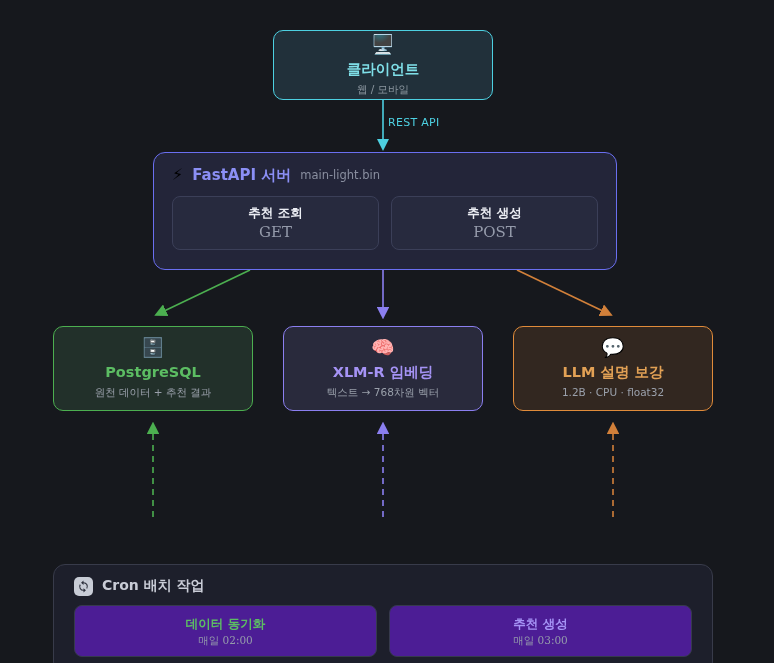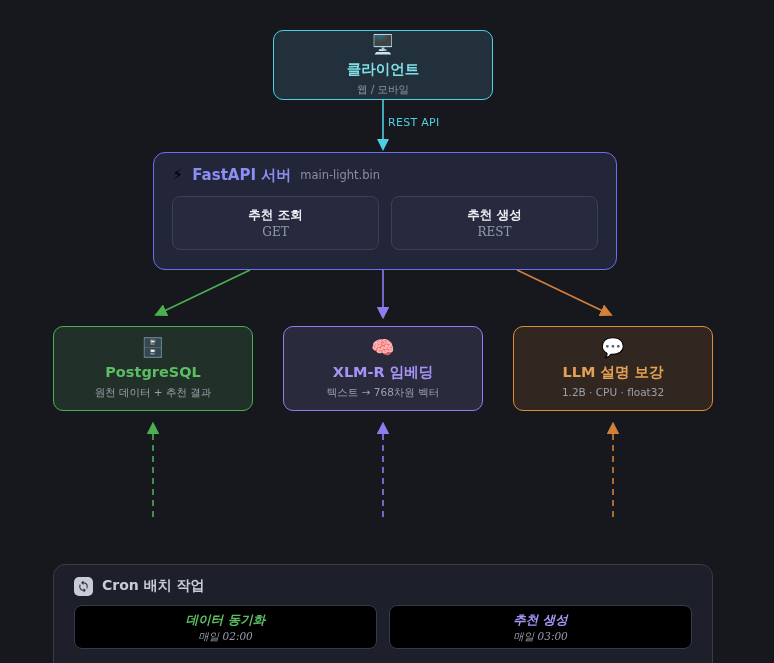--- a/index.html
+++ b/index.html
@@ -140,21 +140,21 @@
     text-align: center;
   }
   .mini-card .mc-title {
     font-size: 12.5px;
     font-weight: 700;
     color: #eceef4;
     line-height: 1.2;
     margin-bottom: 3px;
   }
   .mini-card .mc-sub {
-    font-size: 12px;
+    font-size: 15px;
     color: #959bab;
     font-family: "DejaVu Serif", "Liberation Serif", serif;
     line-height: 1.2;
   }
 
   
   #panel-cron {
     position: absolute;
     left: 53px; top: 517px; width: 660px; height: 110px;
     background: #1d1f2b;
@@ -175,30 +175,29 @@
     background: #c8ccd6;
     color: #2a2d3a;
     display: flex;
     align-items: center;
     justify-content: center;
     font-size: 14px;
     line-height: 1;
   }
   .job-card {
     flex: 1;
-    background: #000000;
+    background: #4c1d95;
     border: 1px solid #363a4d;
     border-radius: 8px;
-    height: 44px;
+    height: 52px;
     display: flex;
     flex-direction: column;
     align-items: center;
     justify-content: center;
     text-align: center;
-    font-style: italic;
   }
   .job-card .jc-title {
     font-size: 12.5px;
     font-weight: 700;
     line-height: 1.2;
     margin-bottom: 3px;
   }
   .job-card .jc-sub {
     font-size: 10.5px;
     color: #959bab;
@@ -274,21 +273,21 @@
       <span class="head-title">FastAPI 서버</span>
       <span class="head-meta">main-light.bin</span>
     </div>
     <div class="card-row">
       <div class="mini-card">
         <div class="mc-title">추천 조회</div>
         <div class="mc-sub">GET</div>
       </div>
       <div class="mini-card">
         <div class="mc-title">추천 생성</div>
-        <div class="mc-sub">REST</div>
+        <div class="mc-sub">POST</div>
       </div>
     </div>
   </div>
 
   <div class="node" id="node-postgres">
     <div class="node-icon">🗄️</div>
     <div class="node-title">PostgreSQL</div>
     <div class="node-sub">원천 데이터 + 추천 결과</div>
   </div>
 

